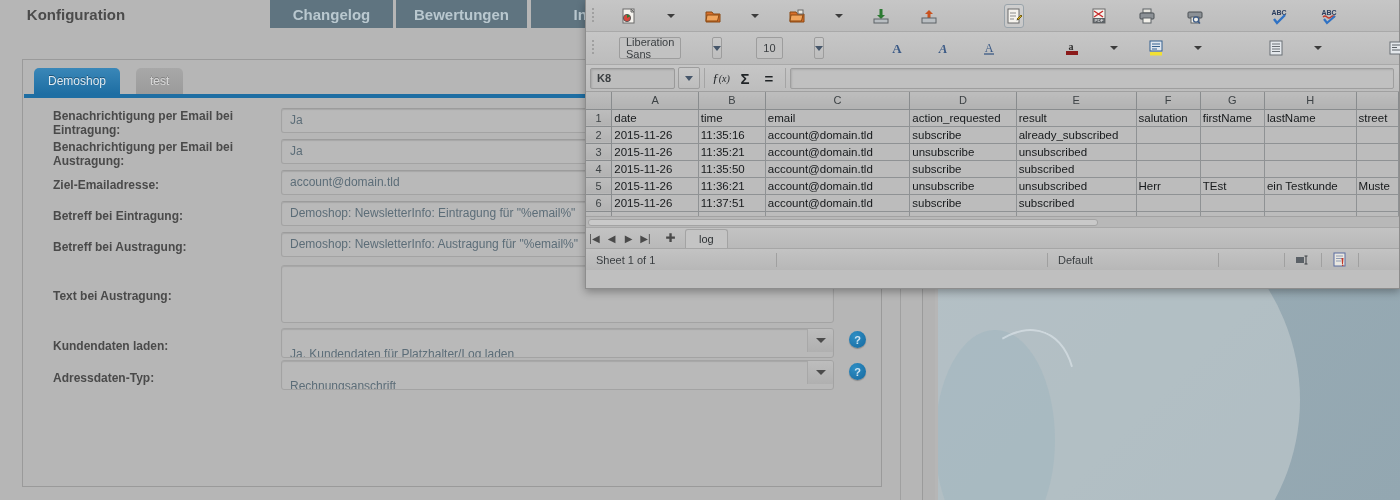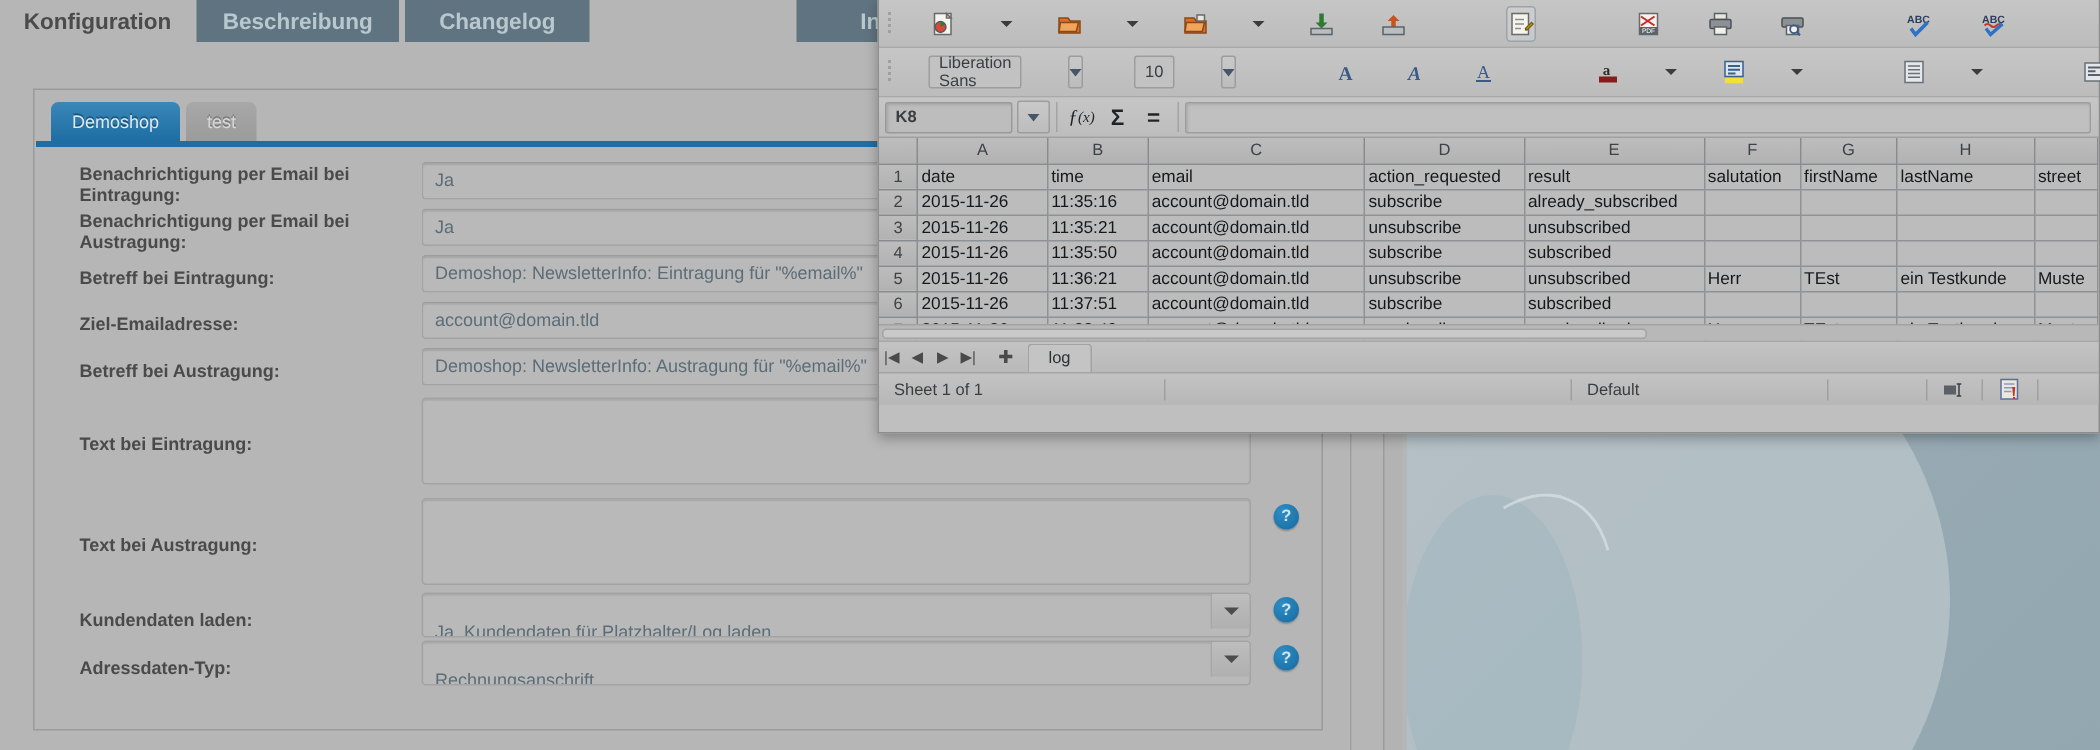--- a/index.html
+++ b/index.html
@@ -42,40 +42,40 @@
   }
   .toptab {
     position: absolute; top: 0; height: 28px;
     background: #5f7480;
     color: #b9c8cf;
     font-size: 15px; font-weight: bold;
     display: flex; align-items: center; justify-content: center;
     border-radius: 0 0 0 0;
   }
   .toptab.active { background: transparent; color: #4b4b4b; }
-  #tab-konfiguration { left: 1px; width: 128px; }
+  #tab-konfiguration { left: 12px; width: 128px; }
   #tab-beschreibung  { left: 131px; width: 135px; }
   #tab-changelog     { left: 270px; width: 123px; }
   #tab-bewertungen   { left: 396px; width: 131px; }
   #tab-installation  { left: 531px; width: 120px; }
 
   #bg-contentarea {
     position: absolute; left: 0; top: 29px; width: 938px; height: 471px;
     background: #b6b6b6;
   }
 
   
   #panel {
     position: absolute; left: 22px; top: 30px; width: 860px; height: 428px;
     border: 1px solid #9a9a9a;
     background: #b6b6b6;
   }
   #subtabs {
     position: absolute; left: 11px; top: 8px; height: 26px;
-    display: flex; gap: 4px;
+    display: flex; gap: 16px;
   }
   .subtab {
     height: 26px; padding: 0 14px;
     display: flex; align-items: center;
     font-size: 12px;
     border-radius: 5px 5px 0 0;
   }
   .subtab.sel {
     background: linear-gradient(#3a87b8, #1e6ea3);
     color: #dfeaf2;
@@ -306,25 +306,25 @@
     <div id="wall-circle2"></div>
     <div id="wall-arc"></div>
   </div>
 
   <div id="bgwin">
 
     <div id="tabbar">
       <div class="toptab active" id="tab-konfiguration">
           <span>Konfiguration</span>
         </div>
-      <div class="toptab" id="tab-beschreibung">
-          <span>Beschreibung</span>
-        </div>
       <div class="toptab" id="tab-changelog">
           <span>Changelog</span>
+        </div>
+      <div class="toptab" id="tab-bewertungen">
+          <span>Bewertungen</span>
         </div>
       <div class="toptab" id="tab-installation">
           <span>Insta</span>
         </div>
     </div>
 
     <div id="bg-contentarea">
 
       <div id="panel">
 
@@ -348,46 +348,40 @@
           </div>
 
           <div class="frow" style="height:31px">
             <div class="flabel">Benachrichtigung per Email bei Austragung:</div>
             <div class="fctl">
               <div class="finput">Ja</div>
             </div>
           </div>
 
           <div class="frow" style="height:31px">
+            <div class="flabel">Ziel-Emailadresse:</div>
+            <div class="fctl">
+              <div class="finput">account@domain.tld</div>
+            </div>
+          </div>
+
+          <div class="frow" style="height:31px">
             <div class="flabel">Betreff bei Eintragung:</div>
             <div class="fctl">
               <div class="finput">Demoshop: NewsletterInfo: Eintragung für "%email%"</div>
-            </div>
-          </div>
-
-          <div class="frow" style="height:31px">
-            <div class="flabel">Ziel-Emailadresse:</div>
-            <div class="fctl">
-              <div class="finput">account@domain.tld</div>
             </div>
           </div>
 
           <div class="frow" style="height:31px">
             <div class="flabel">Betreff bei Austragung:</div>
             <div class="fctl">
               <div class="finput">Demoshop: NewsletterInfo: Austragung für "%email%"</div>
             </div>
           </div>
 
-          <div class="frow" style="height:67px">
-            <div class="flabel">Text bei Eintragung:</div>
-            <div class="fctl">
-              <div class="ftextarea"></div>
-            </div>
-          </div>
 
           <div class="frow" style="height:67px">
             <div class="flabel">Text bei Austragung:</div>
             <div class="fctl">
               <div class="ftextarea"></div>
               <div class="helpdot" style="top:4px">?</div>
             </div>
           </div>
 
           <div class="frow" style="height:32px">

